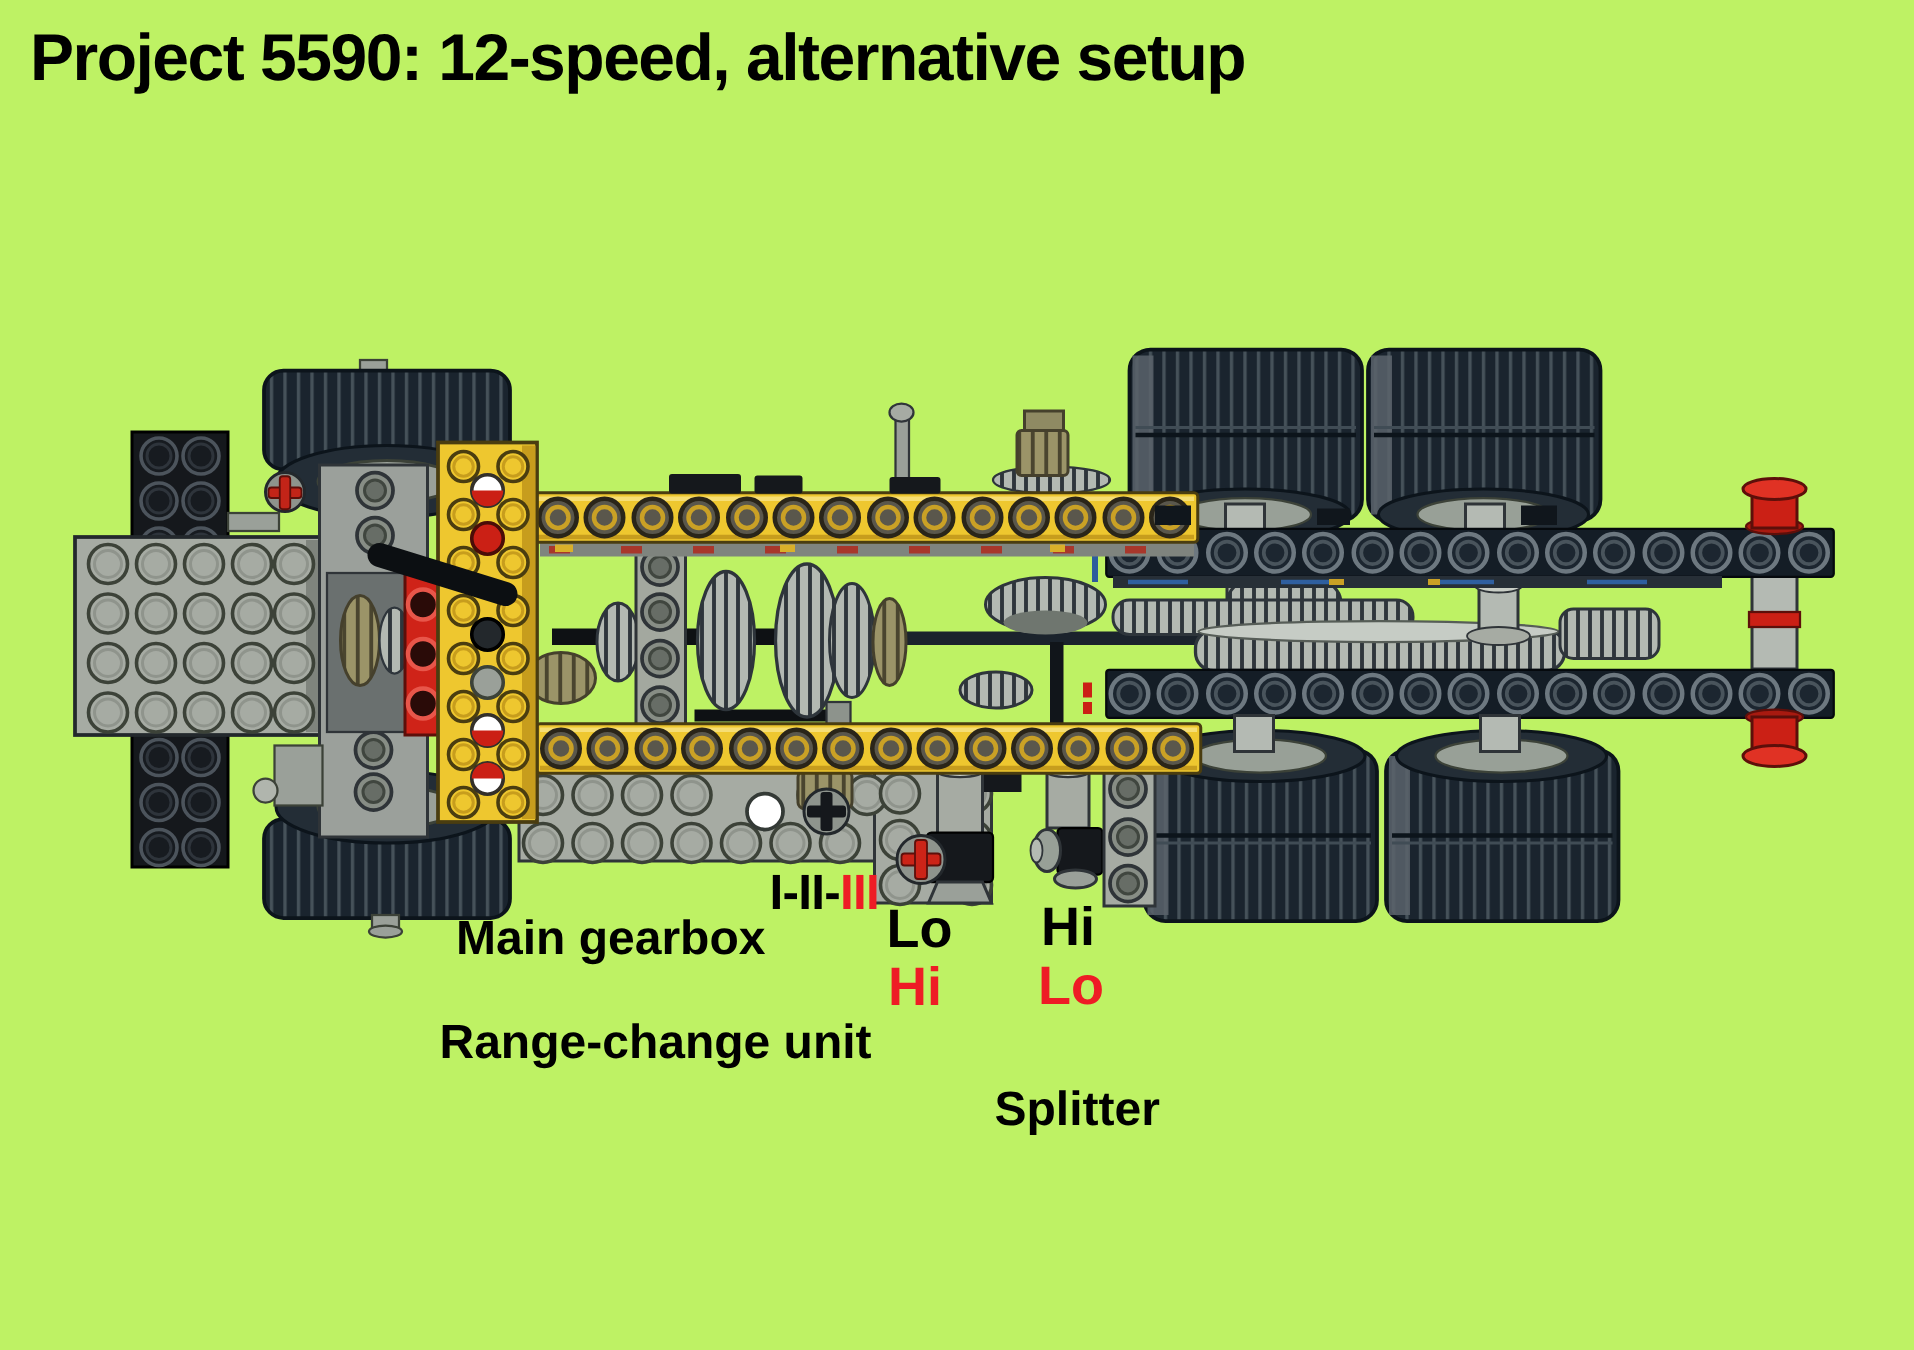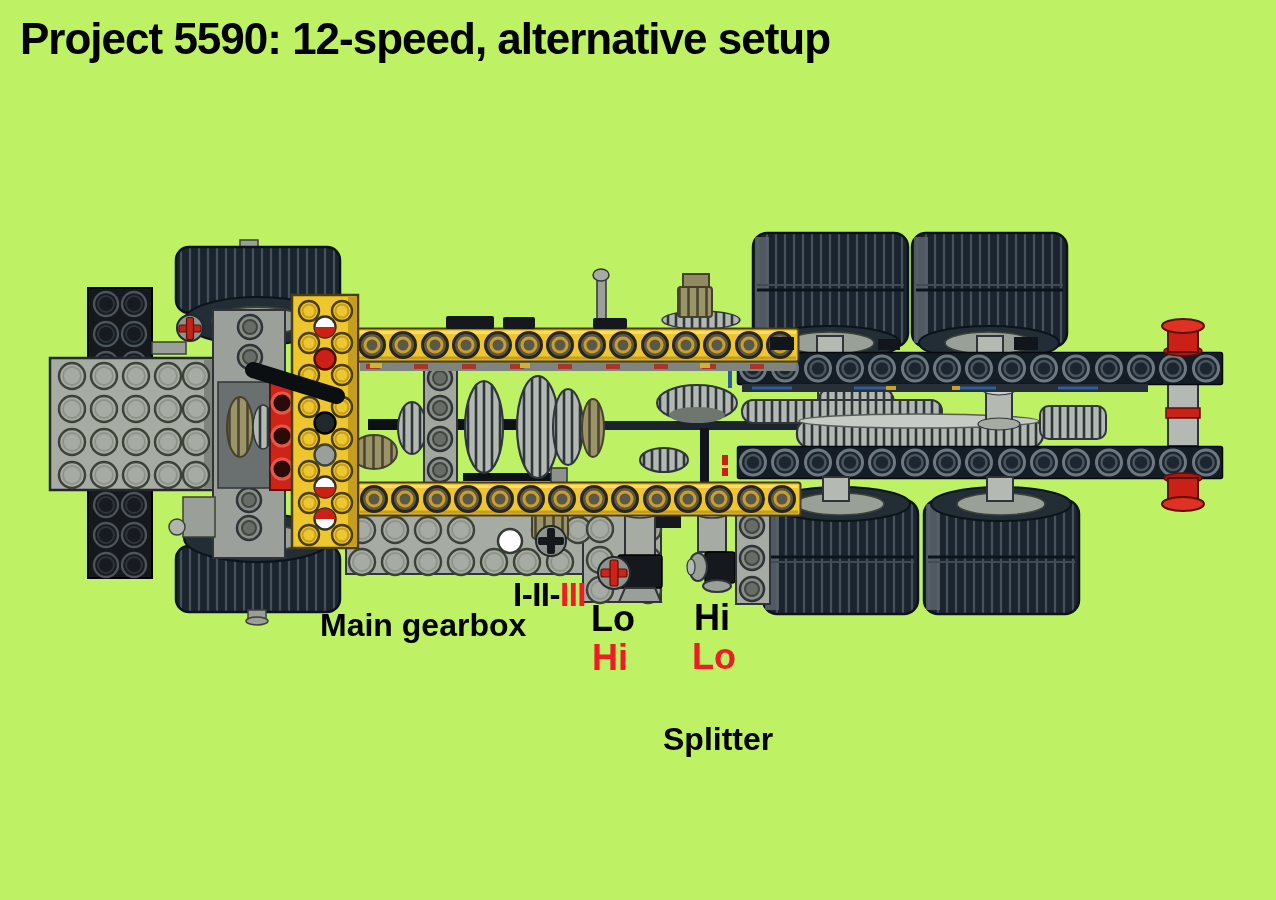--- a/index.html
+++ b/index.html
@@ -372,23 +372,24 @@
     </g>
     <g>
       <circle cx="190" cy="328" r="13" fill="#8e948d" stroke="#23282c" stroke-width="2"></circle>
       <rect x="179" y="325" width="22" height="7" rx="2" fill="#c22418" stroke="#5d0f0a" stroke-width="1.2"></rect>
       <rect x="186.5" y="317.5" width="7" height="22" rx="2" fill="#c22418" stroke="#5d0f0a" stroke-width="1.2"></rect>
     </g>
   </svg>
 
   <div class="lbl fs33" style="left:513px; top:578px;"><span>I-II-</span><span class="red">III</span></div>
 
-  <div class="lbl fs32" style="left:320px; top:609px;">Main gearbox</div>
+  <div class="lbl fs32" style="left:304px; top:609px;">Main gearbox</div>
 
   <div class="lbl fs36" style="left:591px; top:601px;">Lo</div>
   <div class="lbl fs36 red" style="left:592px; top:640px;">Hi</div>
 
   <div class="lbl fs36" style="left:694px; top:600px;">Hi</div>
   <div class="lbl fs36 red" style="left:692px; top:639px;">Lo</div>
 
+  <div class="lbl fs32" style="left:293px; top:678px;">Range-change unit</div>
   <div class="lbl fs32" style="left:663px; top:678px;margin-top:45px;">Splitter</div>
 
 </div>
 
 </body></html>

